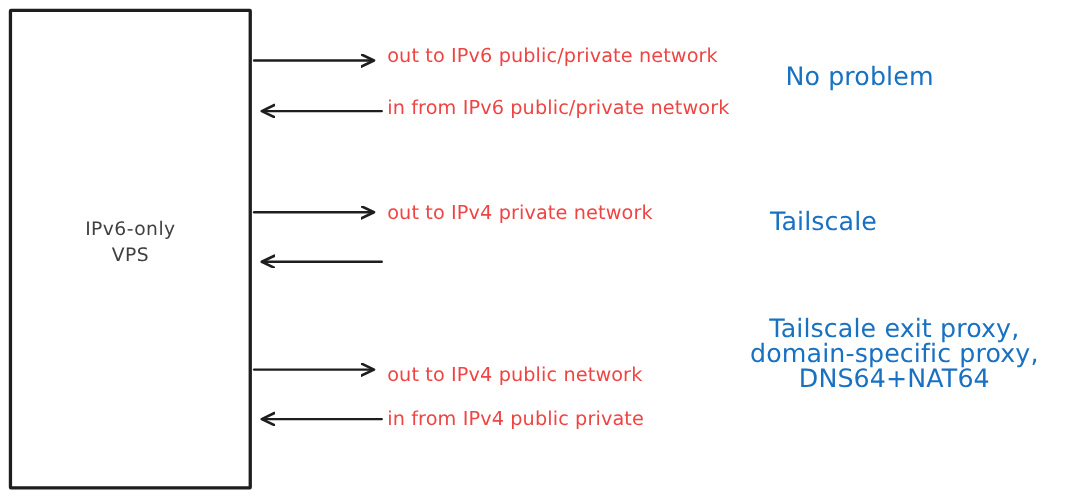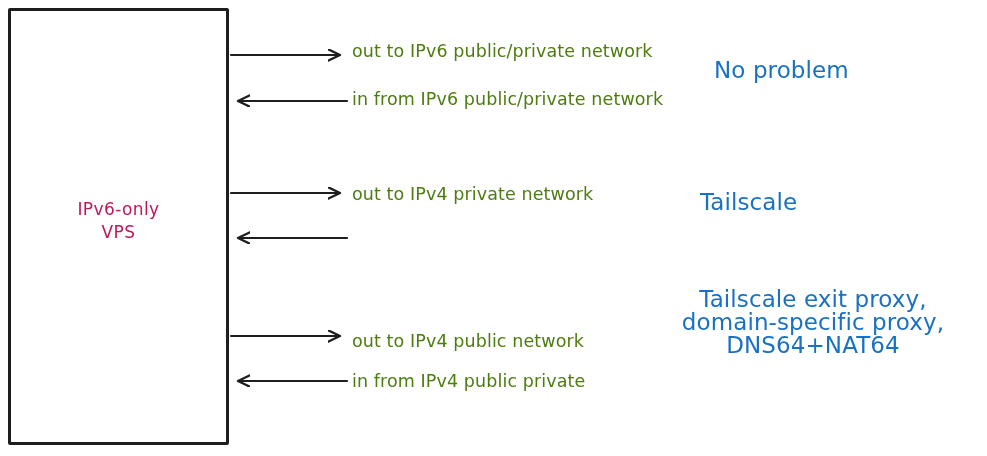--- a/index.html
+++ b/index.html
@@ -32,21 +32,21 @@
   }
   .vps-label {
     position: absolute;
     left: 8px;
     top: 198px;
     width: 221px;
     text-align: center;
     font-family: "DejaVu Sans", sans-serif;
     font-size: 17px;
     line-height: 23px;
-    color: #be185d;
+    color: #404040;
     letter-spacing: 0.4px;
     white-space: pre-line;
   }
 
   
   .arrow-svg {
     position: absolute;
     left: 0;
     top: 0;
     width: 987px;
@@ -54,21 +54,21 @@
     pointer-events: none;
   }
 
   
   .flow-label {
     position: absolute;
     left: 352px;
     font-family: "DejaVu Sans", sans-serif;
     font-size: 17.5px;
     line-height: 20px;
-    color: #4d7c0f;
+    color: #ef4444;
     letter-spacing: 0.1px;
     white-space: nowrap;
   }
   .flow-label.r0 { top: 41px; }
   .flow-label.r1 { top: 89px; }
   .flow-label.r2 { top: 184px; }
   .flow-label.r3 { top: 228px; }
   .flow-label.r4 { top: 331px; }
   .flow-label.r5 { top: 371px; }
 

